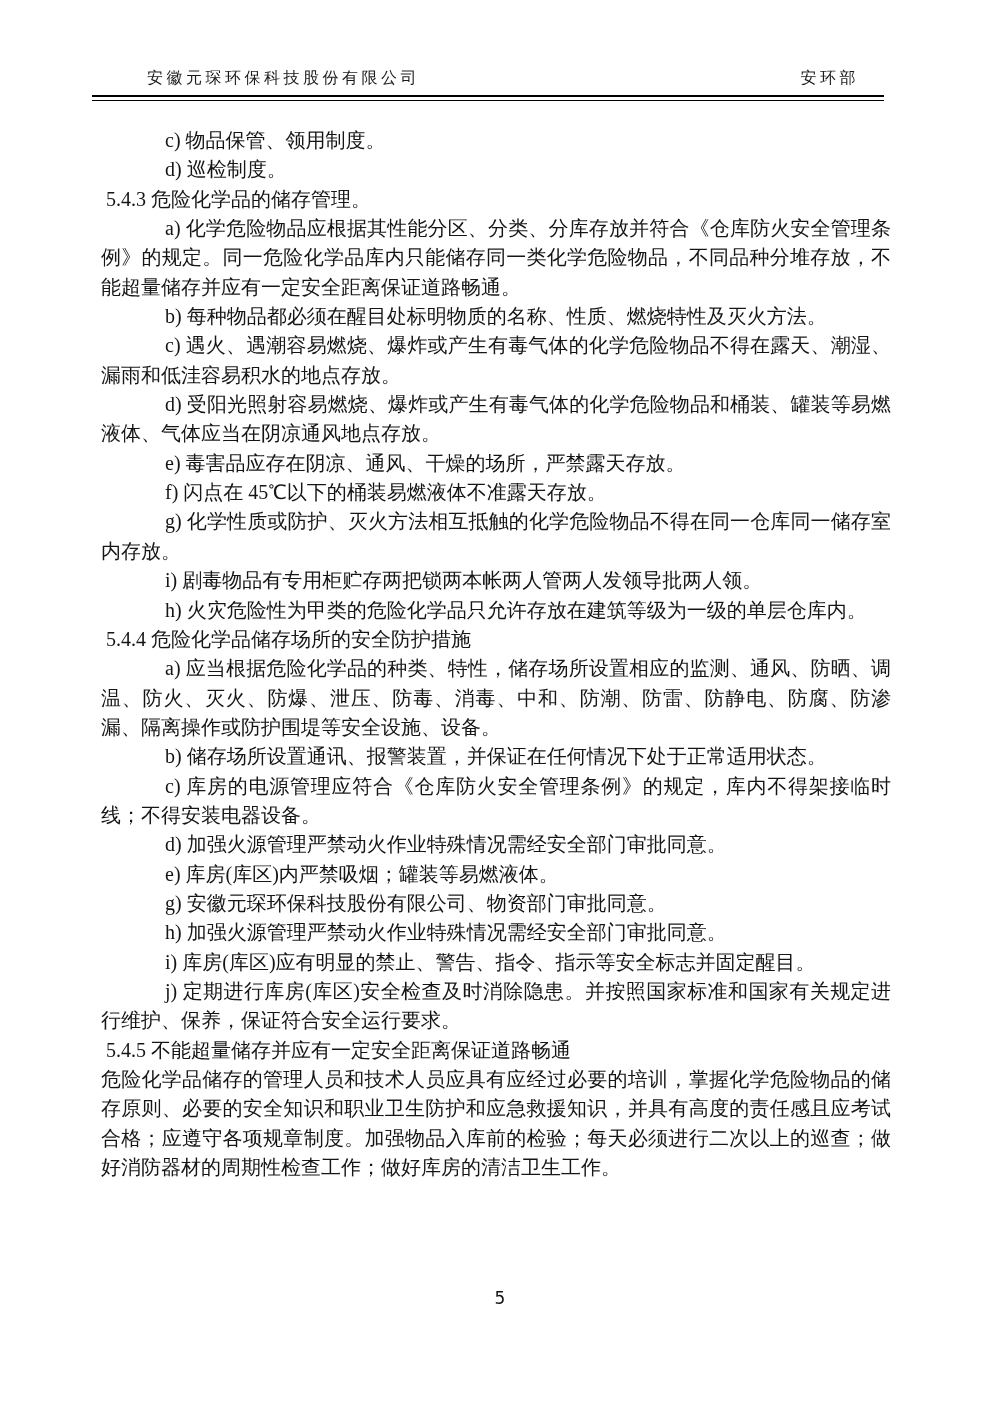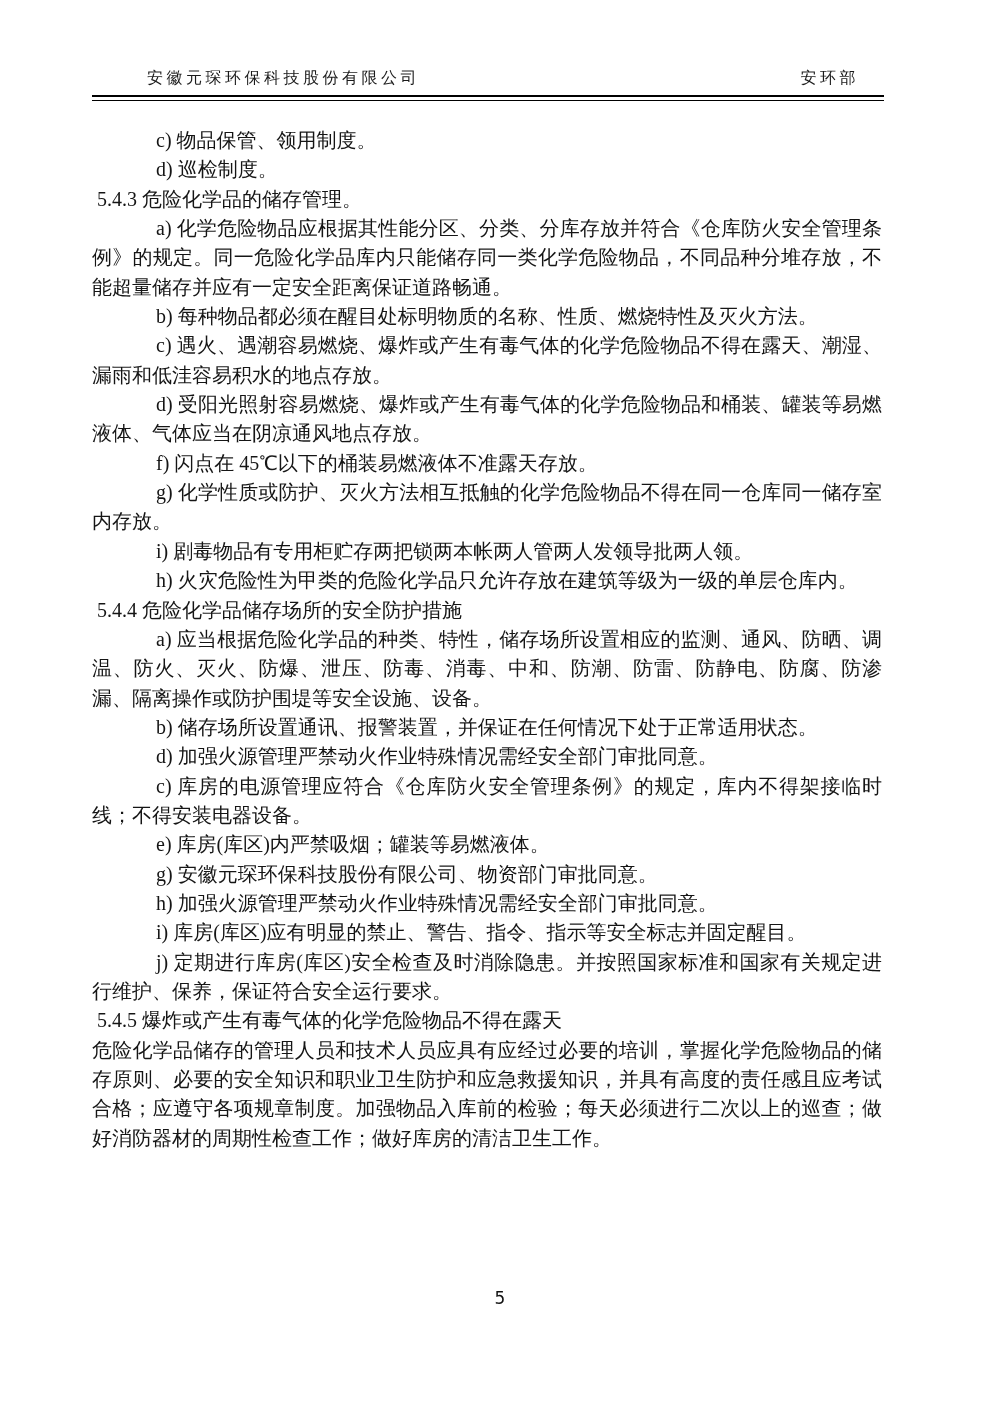--- a/index.html
+++ b/index.html
@@ -42,21 +42,21 @@
     border-top: 2.5px solid #000;
     margin-top: 5px;
   }
   .rule-thin {
     border-top: 1.5px solid #000;
     margin-top: 2.5px;
   }
   
   .content {
     position: absolute;
-    left: 92px;
+    left: 101px;
     top: 126px;
     width: 790px;
     font-size: 20px;
     line-height: 29.35px;
     text-align: justify;
   }
   .content p {
     margin: 0;
     padding: 0;
   }
@@ -96,35 +96,36 @@
   </div>
 
   <div class="content">
     <p class="item">c) 物品保管、领用制度。</p>
     <p class="item">d) 巡检制度。</p>
     <p class="heading">5.4.3 危险化学品的储存管理。</p>
     <p class="item">a) 化学危险物品应根据其性能分区、分类、分库存放并符合《仓库防火安全管理条例》的规定。同一危险化学品库内只能储存同一类化学危险物品，不同品种分堆存放，不能超量储存并应有一定安全距离保证道路畅通。</p>
     <p class="item">b) 每种物品都必须在醒目处标明物质的名称、性质、燃烧特性及灭火方法。</p>
     <p class="item">c) 遇火、遇潮容易燃烧、爆炸或产生有毒气体的化学危险物品不得在露天、潮湿、漏雨和低洼容易积水的地点存放。</p>
     <p class="item">d) 受阳光照射容易燃烧、爆炸或产生有毒气体的化学危险物品和桶装、罐装等易燃液体、气体应当在阴凉通风地点存放。</p>
+    <p class="item">e) 毒害品应存在阴凉、通风、干燥的场所，严禁露天存放。</p>
     <p class="item">f) 闪点在 45℃以下的桶装易燃液体不准露天存放。</p>
     <p class="item">g) 化学性质或防护、灭火方法相互抵触的化学危险物品不得在同一仓库同一储存室内存放。</p>
     <p class="item">i) 剧毒物品有专用柜贮存两把锁两本帐两人管两人发领导批两人领。</p>
     <p class="item">h) 火灾危险性为甲类的危险化学品只允许存放在建筑等级为一级的单层仓库内。</p>
     <p class="heading">5.4.4 危险化学品储存场所的安全防护措施</p>
     <p class="item">a) 应当根据危险化学品的种类、特性，储存场所设置相应的监测、通风、防晒、调温、防火、灭火、防爆、泄压、防毒、消毒、中和、防潮、防雷、防静电、防腐、防渗漏、隔离操作或防护围堤等安全设施、设备。</p>
     <p class="item">b) 储存场所设置通讯、报警装置，并保证在任何情况下处于正常适用状态。</p>
+    <p class="item">c) 库房的电源管理应符合《仓库防火安全管理条例》的规定，库内不得架接临时线；不得安装电器设备。</p>
     <p class="item">d) 加强火源管理严禁动火作业特殊情况需经安全部门审批同意。</p>
-    <p class="item">c) 库房的电源管理应符合《仓库防火安全管理条例》的规定，库内不得架接临时线；不得安装电器设备。</p>
     <p class="item">e) 库房(库区)内严禁吸烟；罐装等易燃液体。</p>
     <p class="item">g) 安徽元琛环保科技股份有限公司、物资部门审批同意。</p>
     <p class="item">h) 加强火源管理严禁动火作业特殊情况需经安全部门审批同意。</p>
     <p class="item">i) 库房(库区)应有明显的禁止、警告、指令、指示等安全标志并固定醒目。</p>
     <p class="item">j) 定期进行库房(库区)安全检查及时消除隐患。并按照国家标准和国家有关规定进行维护、保养，保证符合安全运行要求。</p>
-    <p class="heading">5.4.5 爆炸或产生有毒气体的化学危险物品不得在露天</p>
+    <p class="heading">5.4.5 不能超量储存并应有一定安全距离保证道路畅通</p>
     <p class="para">危险化学品储存的管理人员和技术人员应具有应经过必要的培训，掌握化学危险物品的储存原则、必要的安全知识和职业卫生防护和应急救援知识，并具有高度的责任感且应考试合格；应遵守各项规章制度。加强物品入库前的检验；每天必须进行二次以上的巡查；做好消防器材的周期性检查工作；做好库房的清洁卫生工作。</p>
   </div>
 
   <div class="footer">
     <span>5</span>
   </div>
 
 </div>
 
 </body></html>

